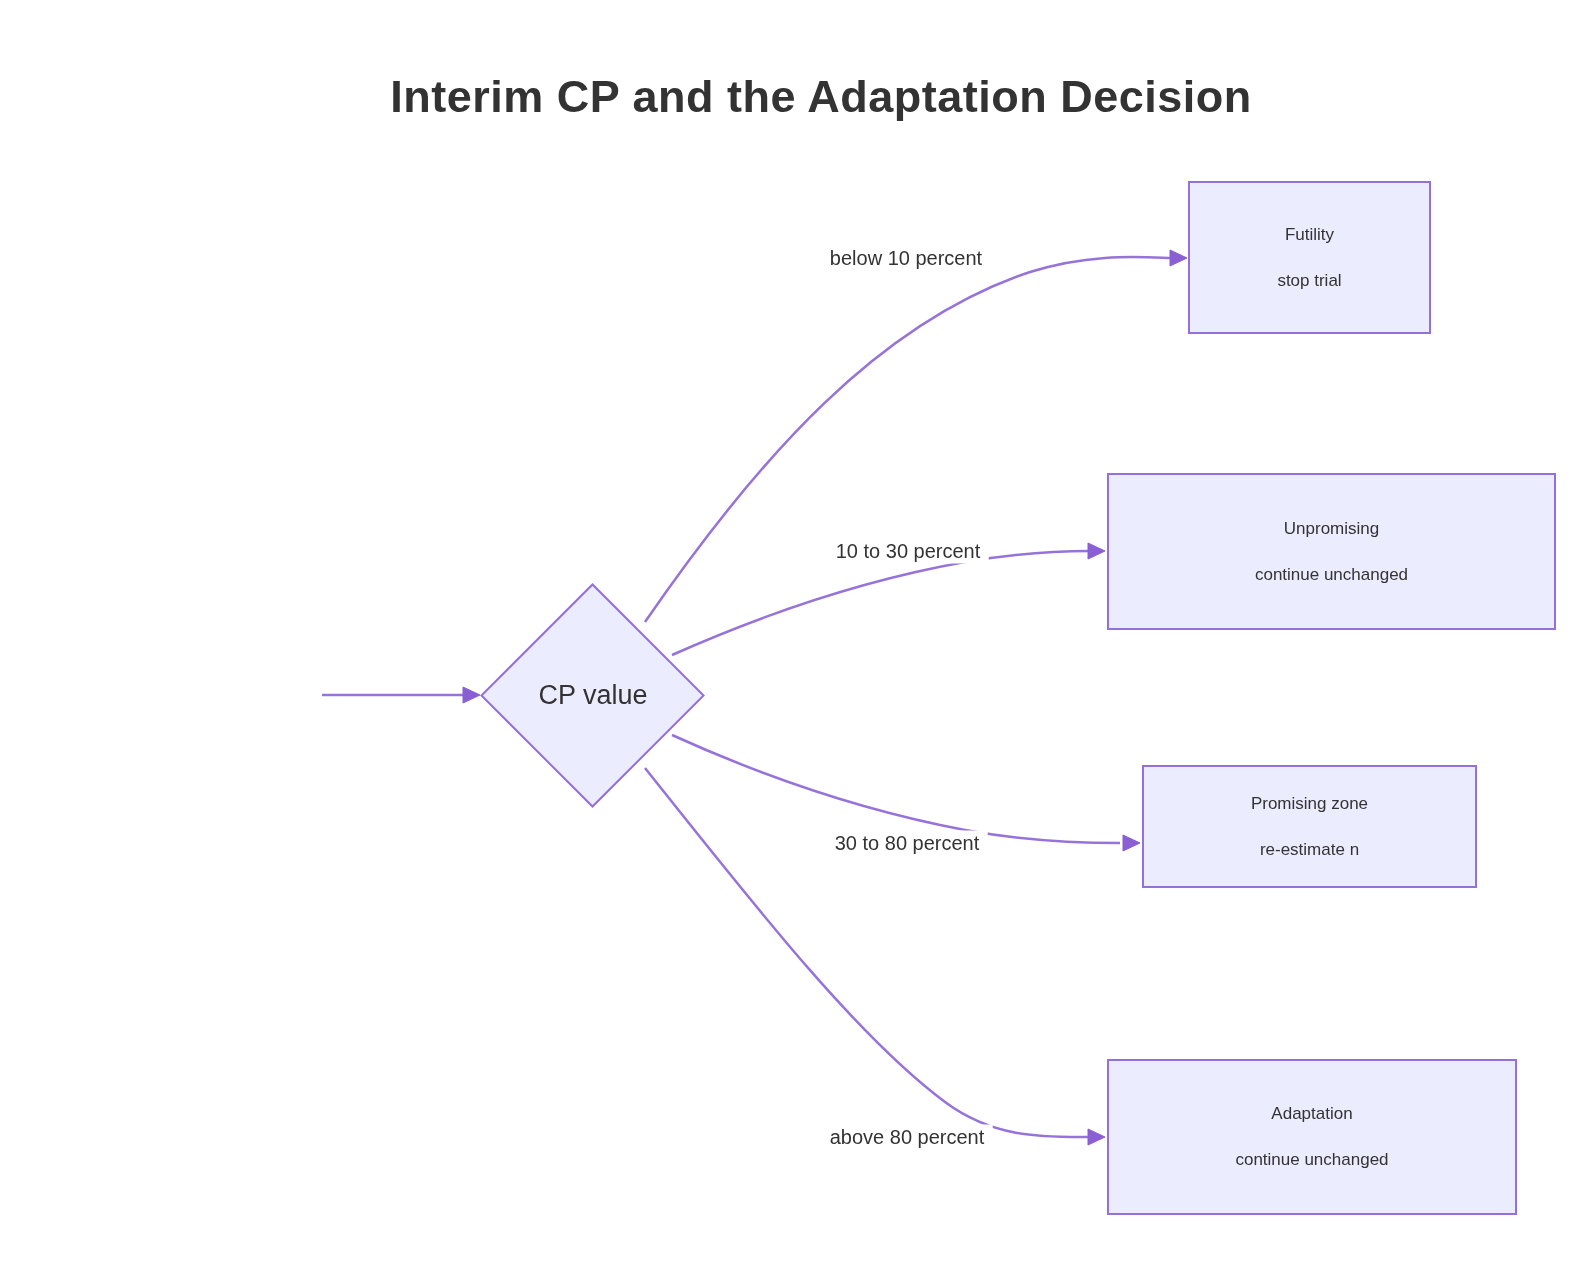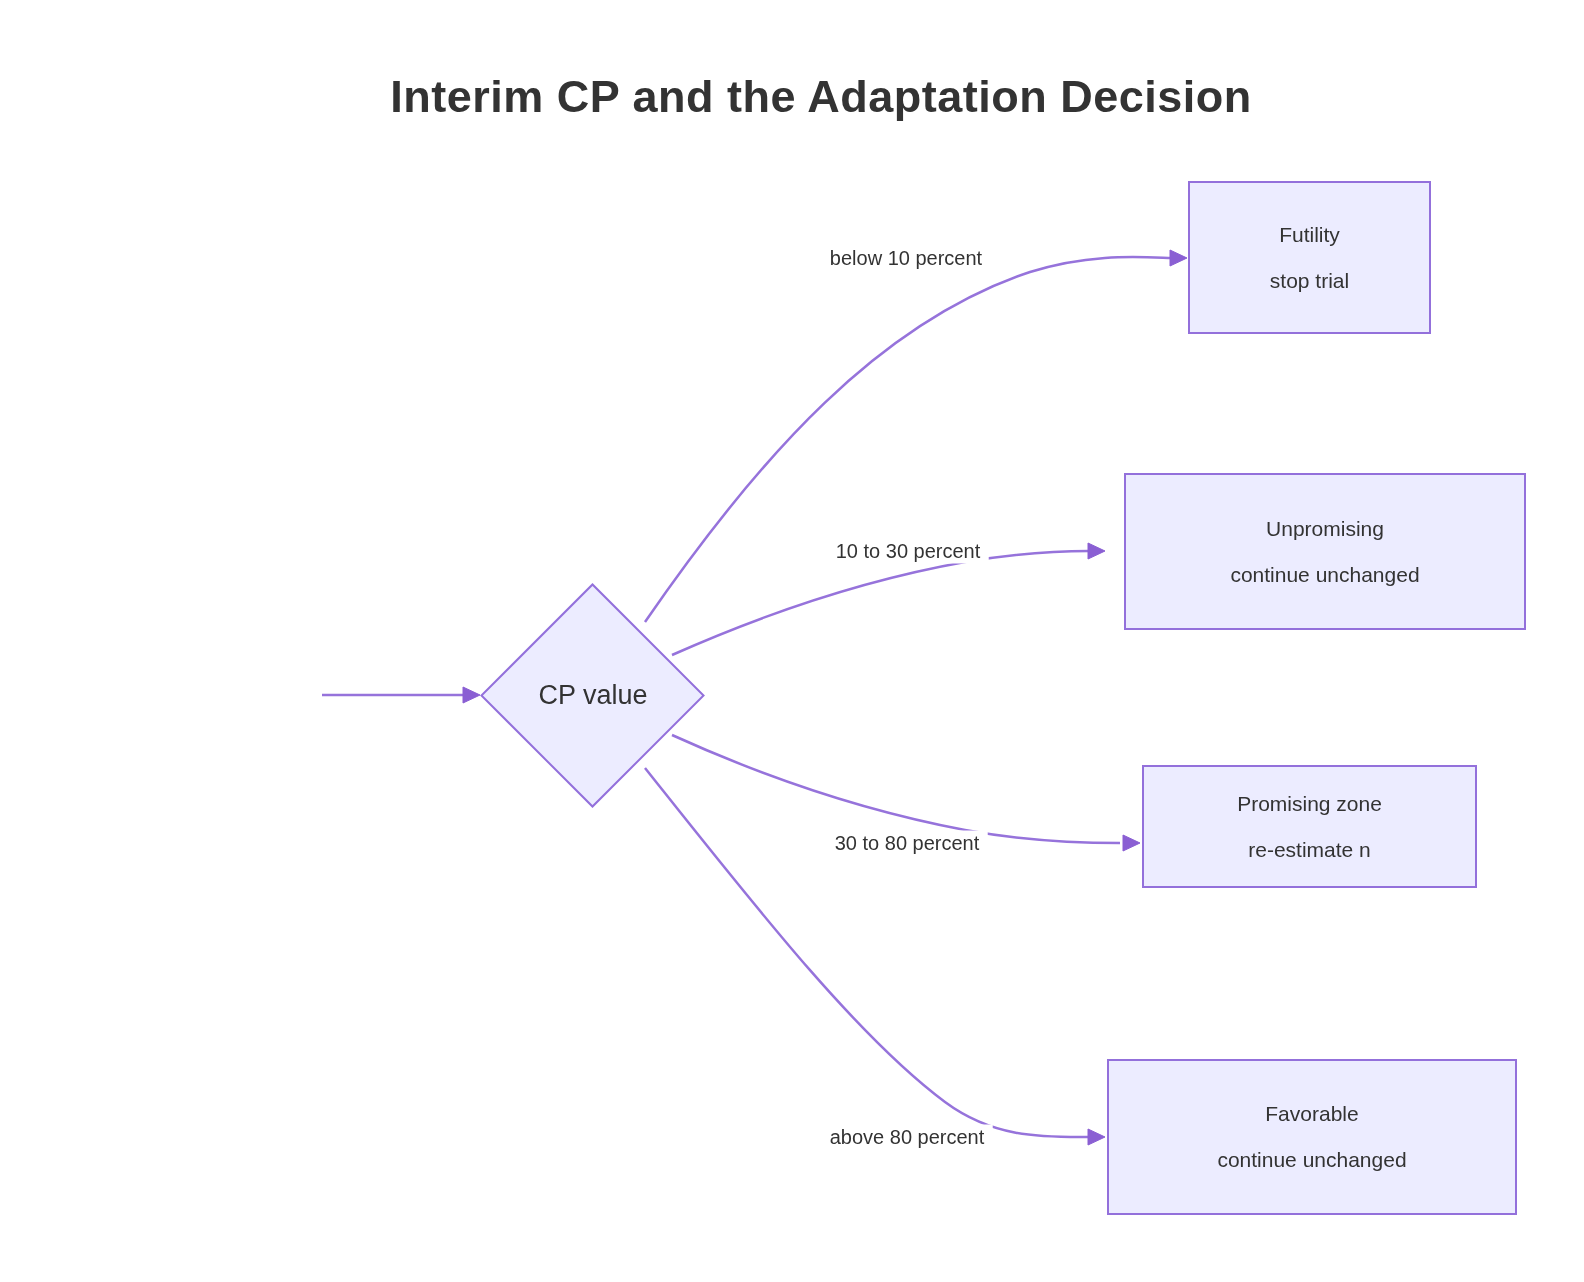--- a/index.html
+++ b/index.html
@@ -22,21 +22,21 @@
     margin-left:46px;
   }
 
   svg.edges{position:absolute;left:0;top:0;width:1584px;height:1282px;}
   svg.edges path{fill:none;stroke:var(--edge-line);stroke-width:2.5px;}
   svg.edges polygon{fill:var(--arrow-fill);stroke:var(--arrow-fill);}
 
   .node{
     position:absolute;display:flex;flex-direction:column;align-items:center;justify-content:center;
     background:var(--node-fill);border:2px solid var(--node-border);
-    font-size:21px;color:var(--text);text-align:center;line-height:46px;
+    font-size:17px;color:var(--text);text-align:center;line-height:46px;
   }
   .node span{display:block;white-space:nowrap;}
 
   .diamond{
     position:absolute;width:159px;height:159px;left:513px;top:616px;
     transform:rotate(45deg);
     background:var(--node-fill);border:2px solid var(--node-border);
   }
   .diamond-label{
     position:absolute;left:593px;top:695px;transform:translate(-50%,-50%);
@@ -45,21 +45,21 @@
 
   .edge-label{
     position:absolute;transform:translate(-50%,-50%);
     background:var(--label-bg);padding:1px 8px;
     font-size:20px;color:var(--text);white-space:nowrap;
   }
 
   
   .n-interim   {left:57px;  top:642px;  width:264px; height:107px;}
   .n-futility  {left:1188px;top:181px;  width:243px; height:153px;}
-  .n-unprom    {left:1107px;top:473px;  width:402px; height:157px;margin-left:17px;}
+  .n-unprom    {left:1107px;top:473px;  width:449px; height:157px;}
   .n-promising {left:1142px;top:765px;  width:335px; height:123px;}
   .n-favorable {left:1107px;top:1059px; width:410px; height:156px;}
 
   .l-below {left:906px;top:258px;}
   .l-1030  {left:908px;top:551px;}
   .l-3080  {left:907px;top:843px;}
   .l-above {left:907px;top:1137px;}
 </style>
 </head>
 <body>
@@ -104,17 +104,17 @@
     <span>Unpromising</span>
     <span>continue unchanged</span>
   </div>
 
   <div class="node n-promising">
     <span>Promising zone</span>
     <span>re-estimate n</span>
   </div>
 
   <div class="node n-favorable">
-    <span>Favorable</span>
+    <span>Adaptation</span>
     <span>continue unchanged</span>
   </div>
 
 </div>
 
 </body></html>

